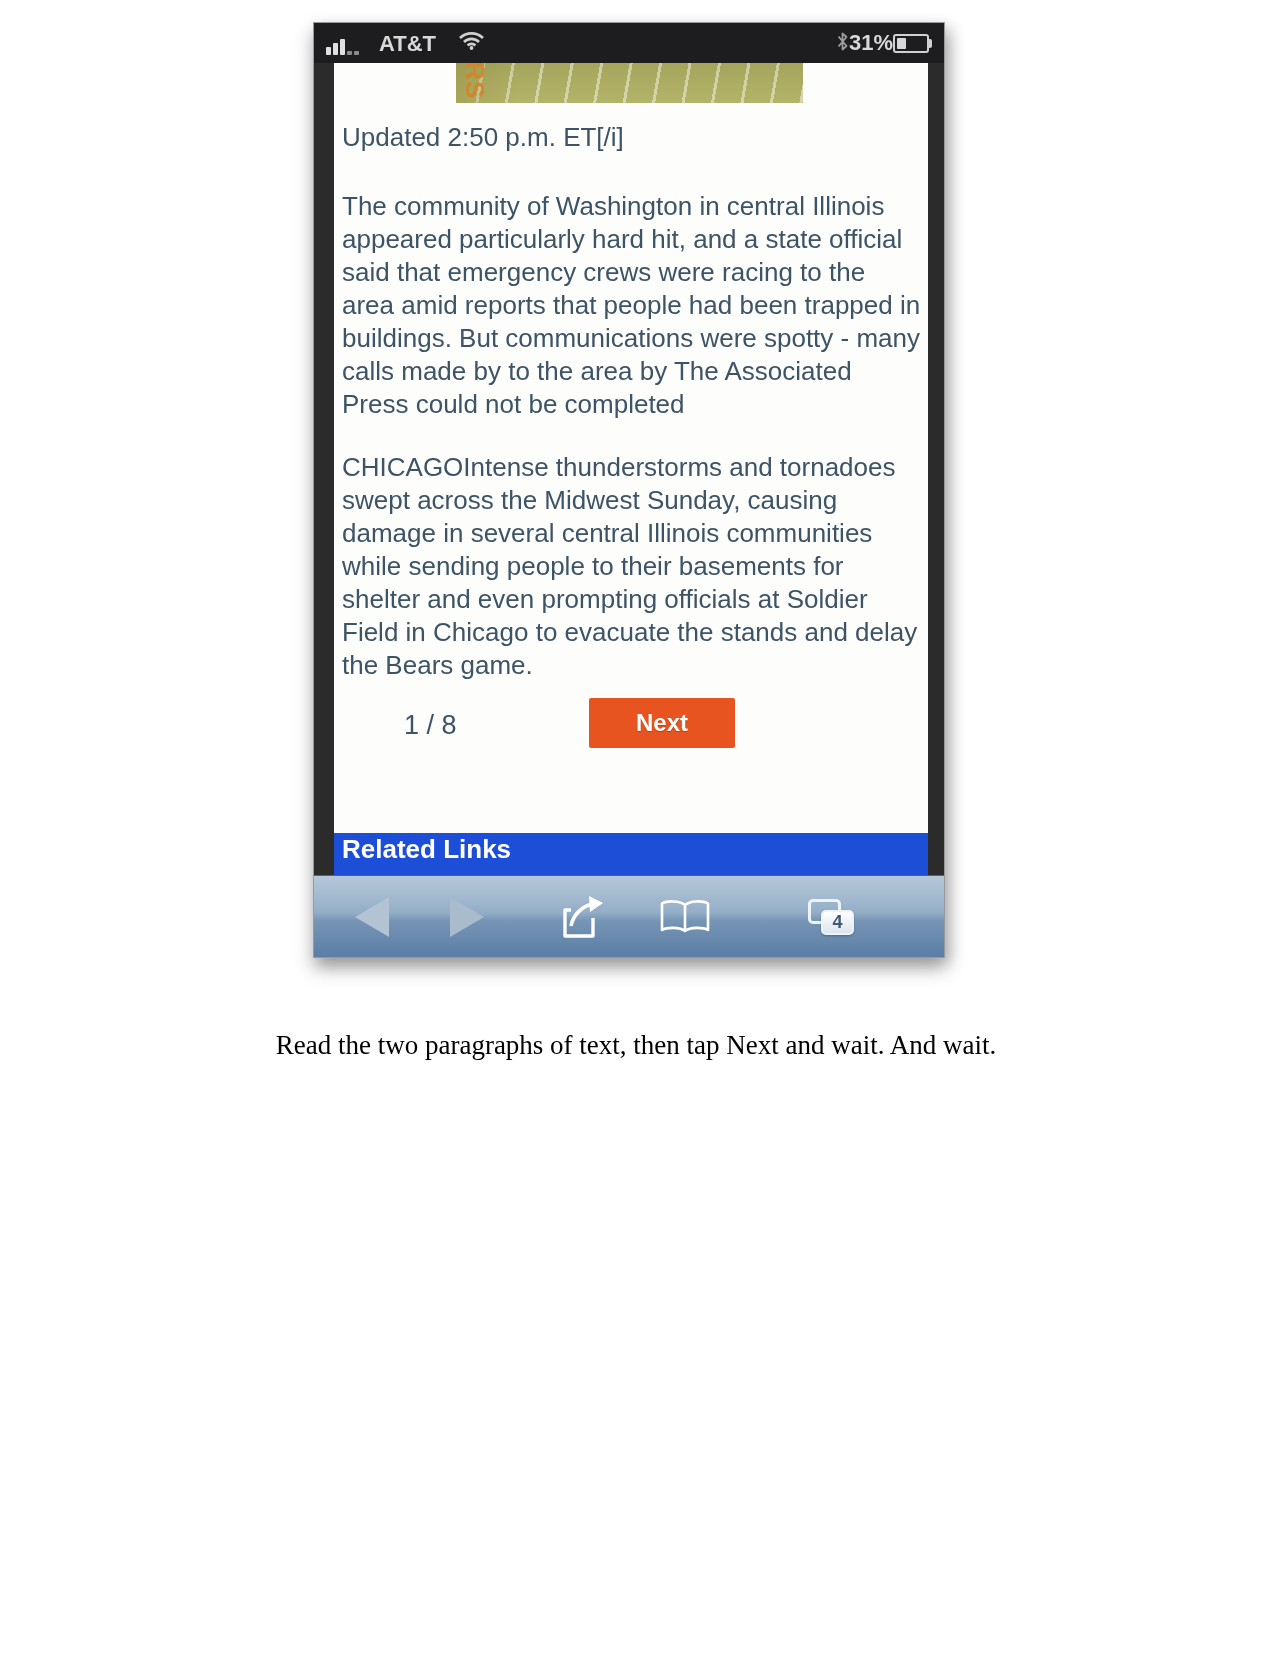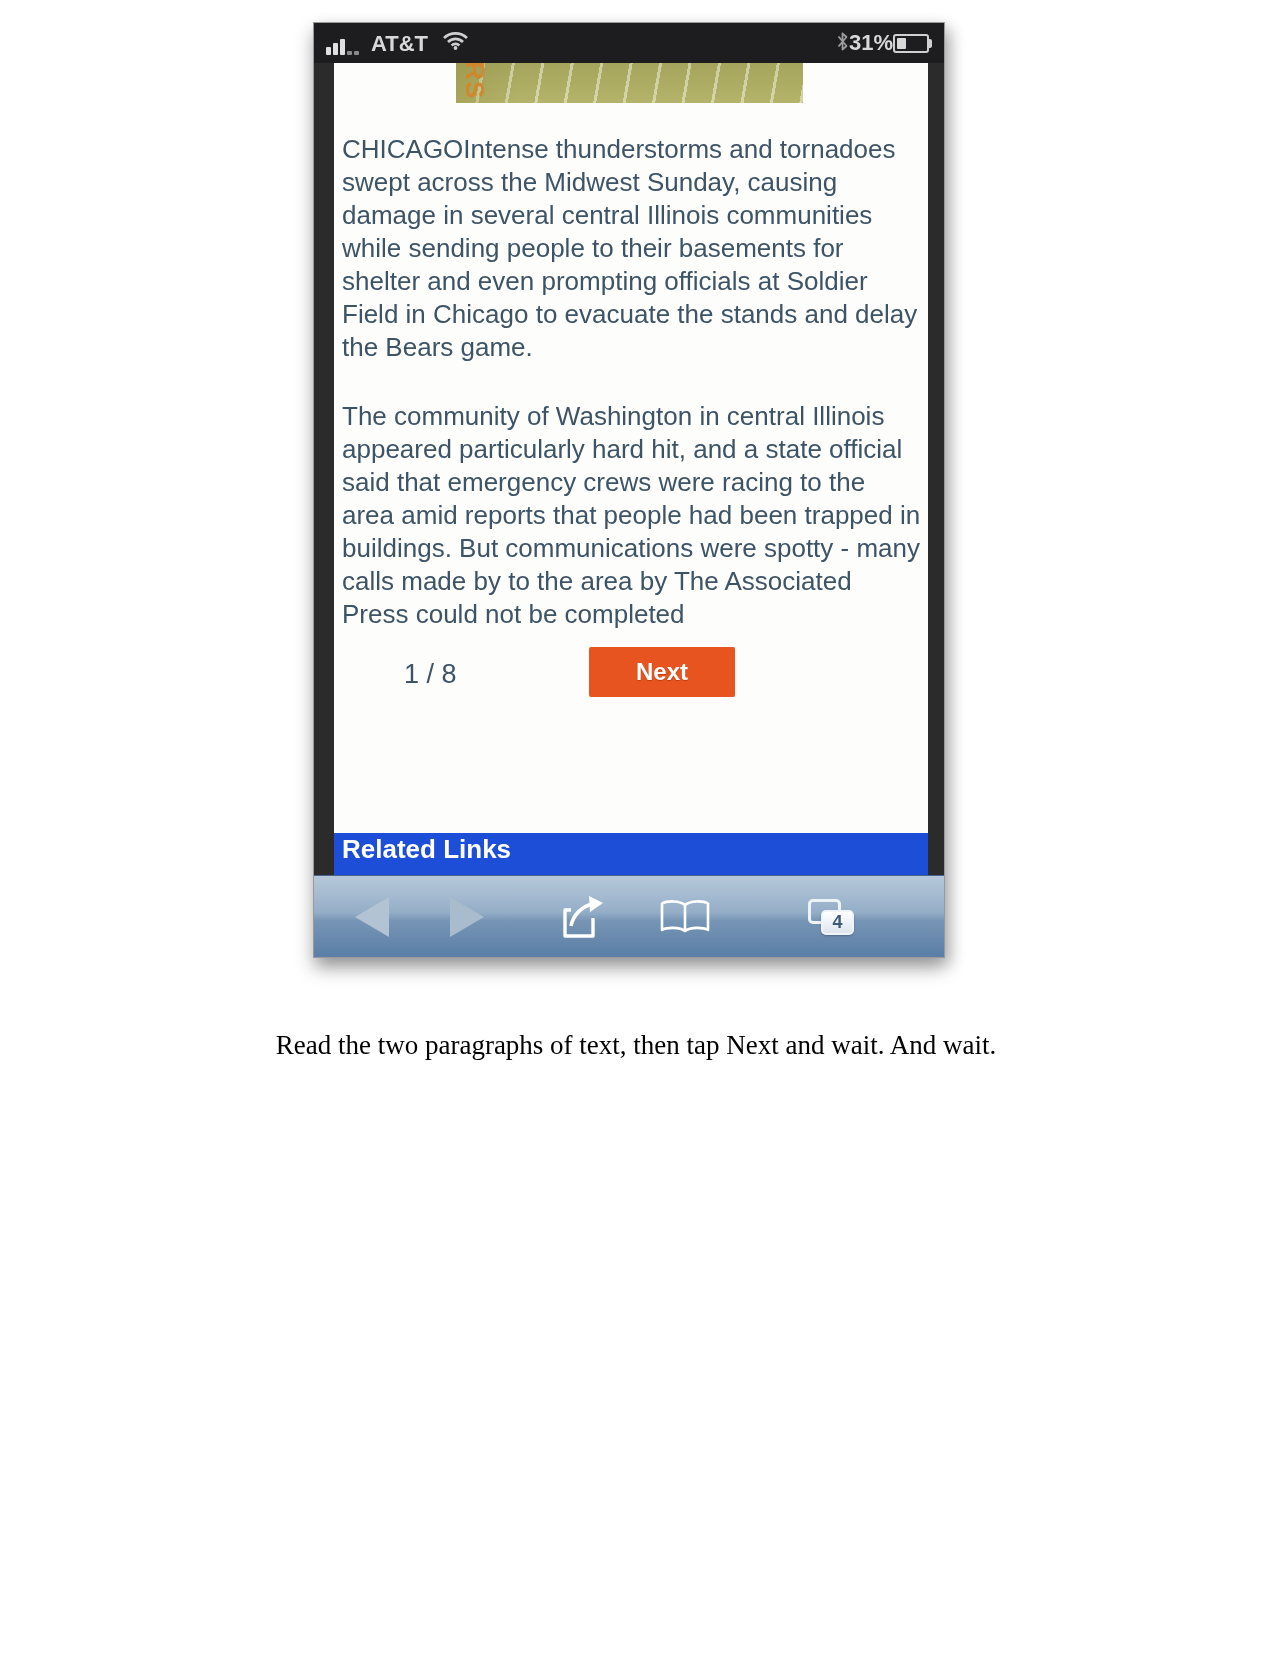--- a/index.html
+++ b/index.html
@@ -18,21 +18,21 @@
     display:flex; flex-direction:column;
     overflow:hidden;
   }
 
   
   .statusbar {
     height:40px; flex:0 0 40px; background:#1d1d1f;
     display:flex; align-items:center; position:relative;
     color:#d2d2d2; padding:0 12px;
   }
-  .sb-left { display:flex; align-items:flex-end; gap:12px;justify-content:flex-end; }
+  .sb-left { display:flex; align-items:flex-end; gap:20px;justify-content:flex-end; }
   .signal { display:flex; align-items:flex-end; gap:2px; height:18px; }
   .signal i { display:block; width:5px; background:#e0e0e0; border-radius:1px; }
   .signal i.b1{height:8px;} .signal i.b2{height:12px;} .signal i.b3{height:16px;}
   .signal i.dim{ height:4px; background:#8a8a8a; }
   .carrier { font-size:22px; font-weight:bold; color:#d8d8d8; line-height:22px; }
   .wifi { margin-left:2px; margin-bottom:1px; }
   .sb-time {
     position:absolute; left:0; right:0; text-align:center;
     font-size:24px; font-weight:bold; color:#e6e6e6;
   }
@@ -175,24 +175,25 @@
     </div>
   </div>
 
   <div class="webpage">
     <div class="content-panel">
 
       <div class="field-image">
         <span class="field-letters">ARS</span>
       </div>
 
+      <div class="article-text updated-line">Updated 2:50 p.m. ET[/i]</div>
+
+      <p class="article-text para second">The community of Washington in central Illinois appeared particularly hard hit, and a state official said that emergency crews were racing to the area amid reports that people had been trapped in buildings. But communications were spotty - many calls made by to the area by The Associated Press could not be completed</p>
 
       <p class="article-text para">CHICAGOIntense thunderstorms and tornadoes swept across the Midwest Sunday, causing damage in several central Illinois communities while sending people to their basements for shelter and even prompting officials at Soldier Field in Chicago to evacuate the stands and delay the Bears game.</p>
-
-      <p class="article-text para second">The community of Washington in central Illinois appeared particularly hard hit, and a state official said that emergency crews were racing to the area amid reports that people had been trapped in buildings. But communications were spotty - many calls made by to the area by The Associated Press could not be completed</p>
 
       <div class="pager-row">
         <span class="page-num">1 / 8</span>
         <button class="next-btn">Next</button>
       </div>
 
       <div class="related-bar">
         <span>Related Links</span>
       </div>
 

